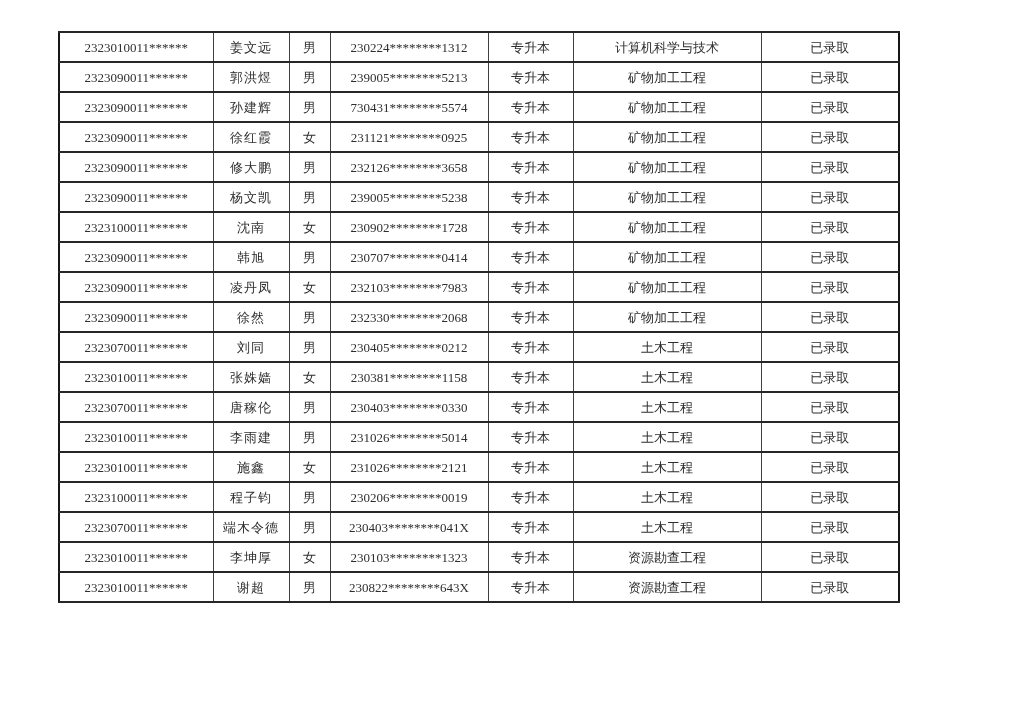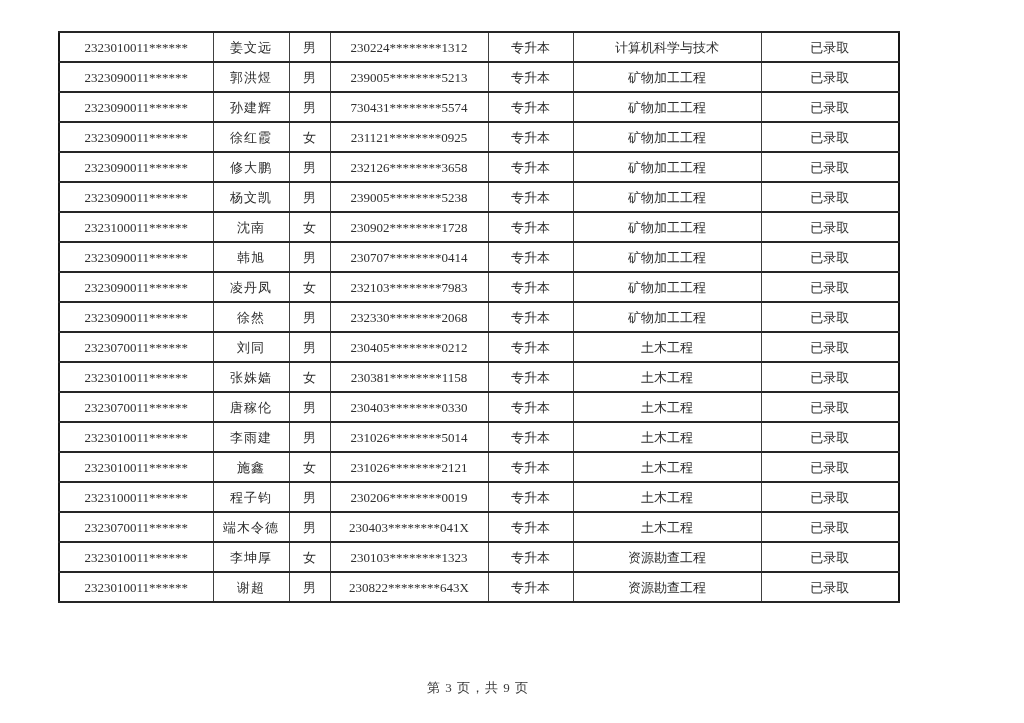--- a/index.html
+++ b/index.html
@@ -235,17 +235,14 @@
     <td class="cell-name">谢超</td>
     <td class="cell-gender">男</td>
     <td class="cell-id-card">230822********643X</td>
     <td class="cell-exam-type">专升本</td>
     <td class="cell-major">资源勘查工程</td>
     <td class="cell-status">已录取</td>
   </tr>
       </tbody>
   </table>
 
-  <div class="footer">
-    <span>第 3 页，共 9 页</span>
-  </div>
 
 </div>
 
 </body></html>

